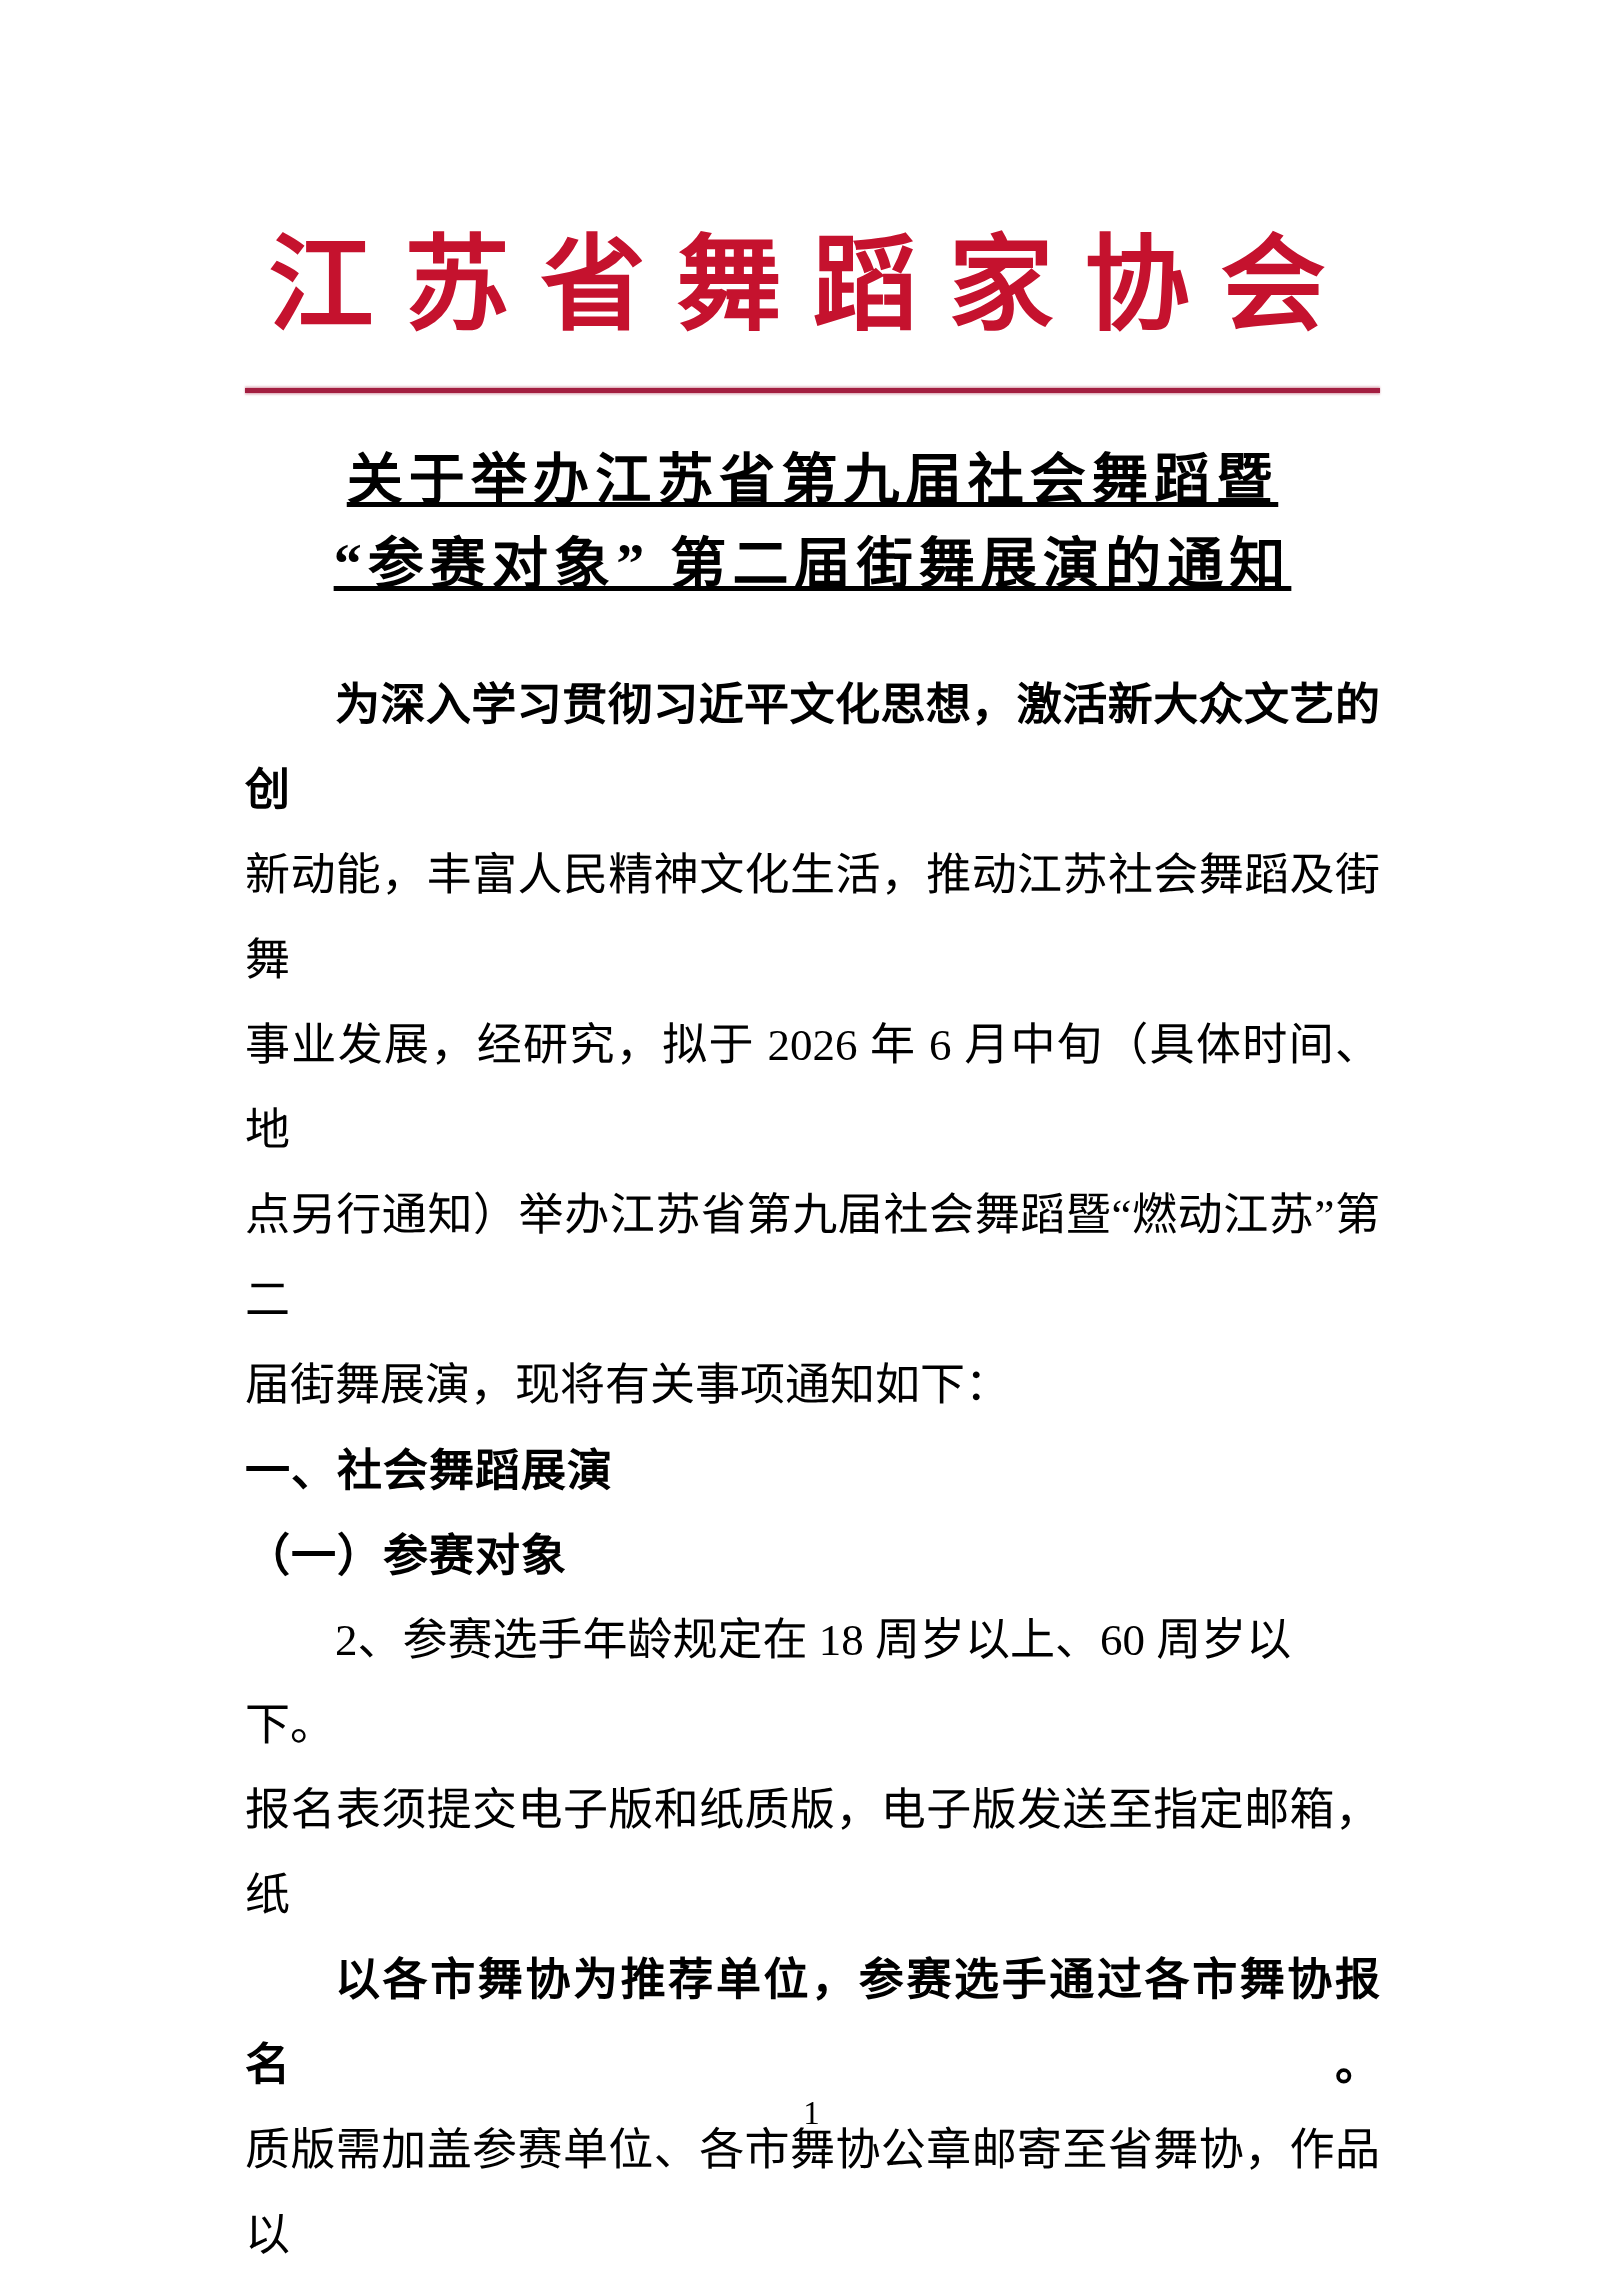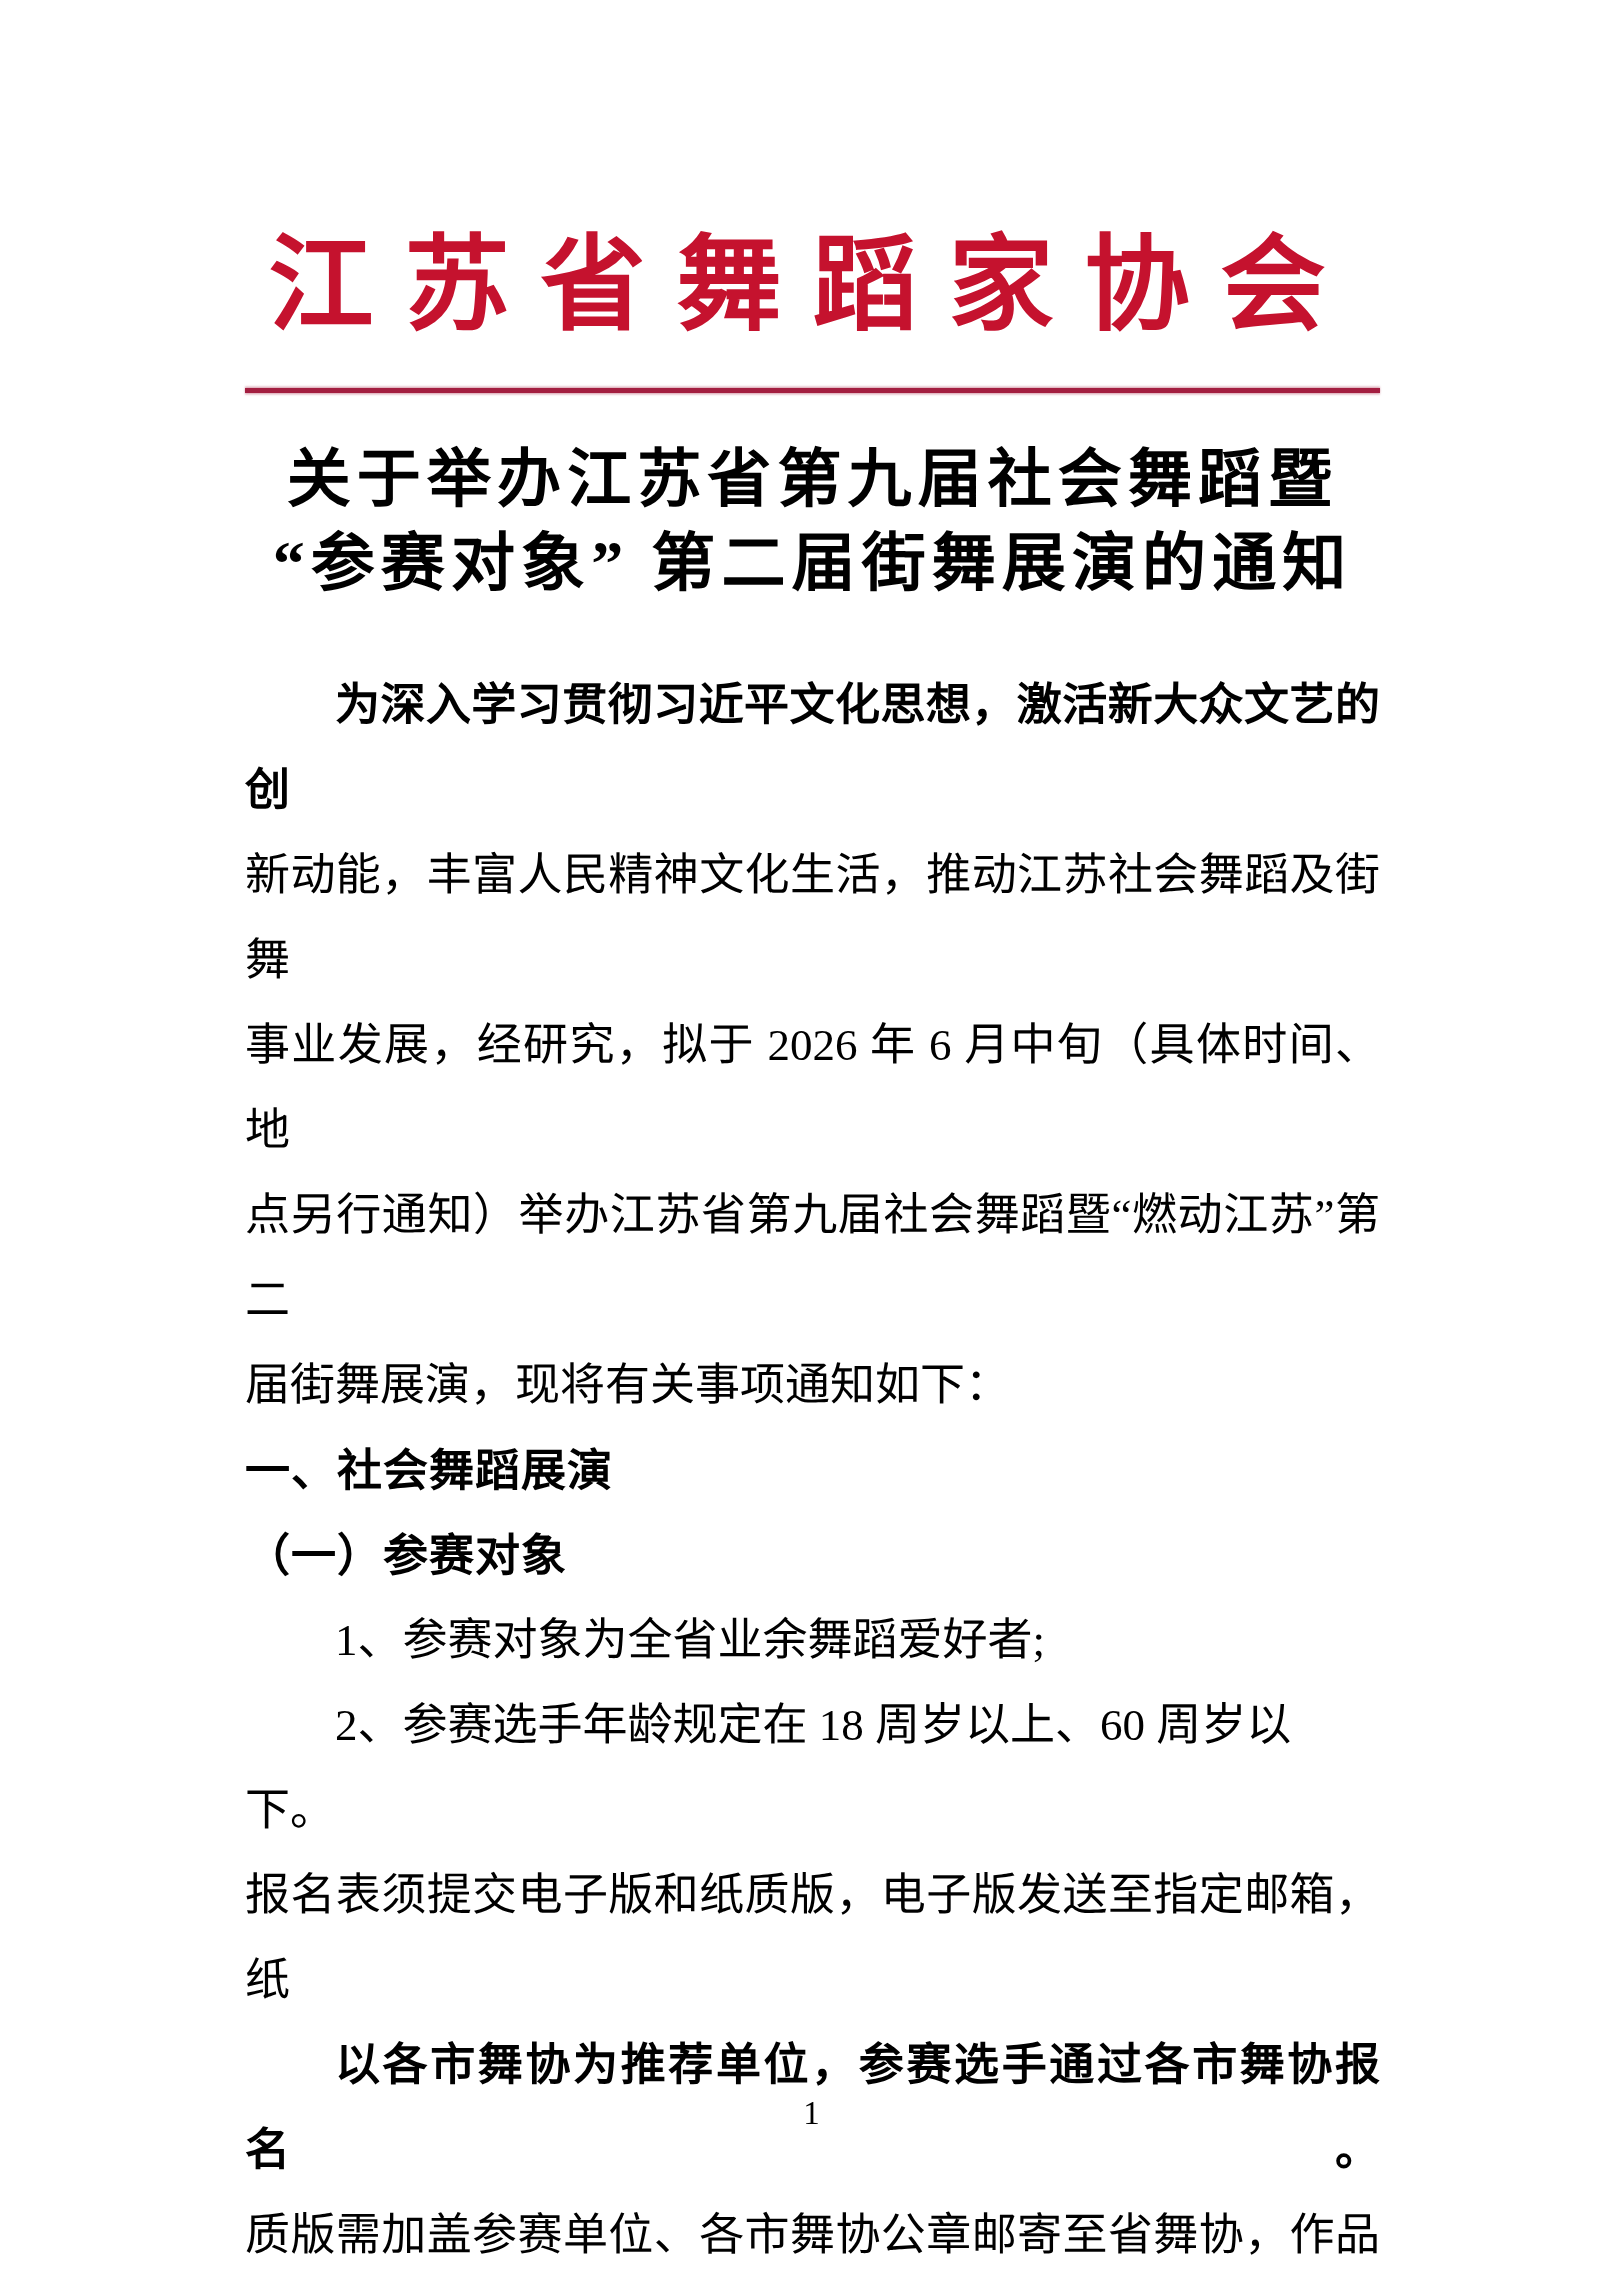--- a/index.html
+++ b/index.html
@@ -32,25 +32,26 @@
   }
   .red-rule{
     height:5.1px;
     margin-top:46px;
     background:var(--rule_red,#A31E40);
     box-shadow:0 1.5px 2px rgba(163,30,64,0.35), 0 -1.5px 2px rgba(163,30,64,0.35);
   }
   
   .doc-title{
     margin:45px 0 0 0;
-    font-size:64px;
+    font-size:56px;
     line-height:84px;
     font-weight:bold;
     letter-spacing:6.1px;
     text-align:center;
+    text-decoration:underline;
   }
   .doc-title .tline{display:block;}
   
   .content{margin-top:57px;}
   .bline{
     font-size:45px;
     line-height:85px;
     text-align:justify;
     text-align-last:justify;
   }
@@ -103,21 +104,20 @@
       <div class="bline">新动能，丰富人民精神文化生活，推动江苏社会舞蹈及街舞</div>
       <div class="bline">事业发展，经研究，拟于 2026 年 6 月中旬（具体时间、地</div>
       <div class="bline">点另行通知）举办江苏省第九届社会舞蹈暨“燃动江苏”第二</div>
       <div class="bline last">届街舞展演，现将有关事项通知如下：</div>
     </div>
 
     <h3 class="hei">一、社会舞蹈展演</h3>
 
     <h4 class="hei">（一）参赛对象</h4>
 
-    <p class="item">1、参赛对象为全省业余舞蹈爱好者;</p>
 
     <p class="item">2、参赛选手年龄规定在 18 周岁以上、60 周岁以下。</p>
 
 
     <div>
       <div class="bline">报名表须提交电子版和纸质版，电子版发送至指定邮箱，纸</div>
       <div class="bline ind">以各市舞协为推荐单位，参赛选手通过各市舞协报名。</div>
       <div class="bline">质版需加盖参赛单位、各市舞协公章邮寄至省舞协，作品以</div>
 
     </div>

